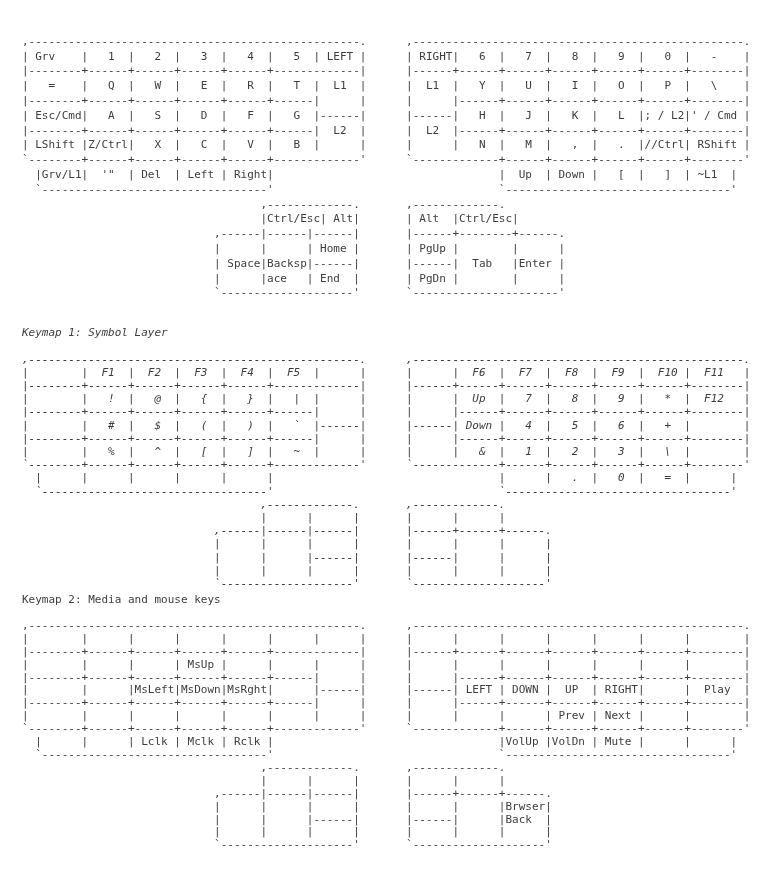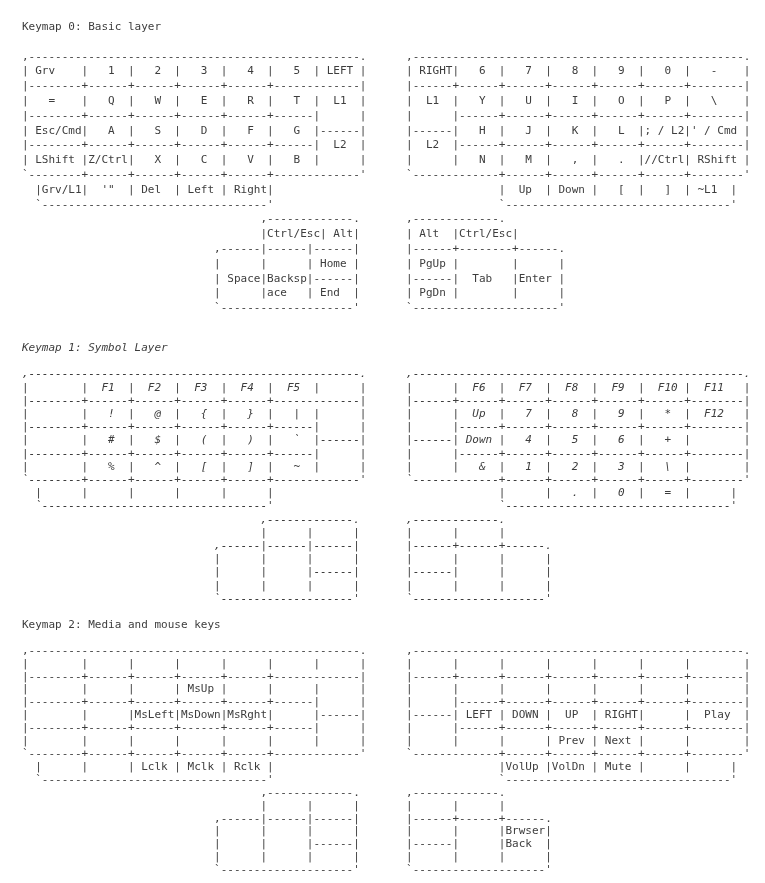--- a/index.html
+++ b/index.html
@@ -30,29 +30,28 @@
   }
   .km-title {
     height: var(--lh);
   }
   
   .km-art {
     margin-top: var(--lh);
   }
   .s0 { --lh: 14.8px; }
   .s1 { --lh: 13.2px; margin-top: 25px; font-style: italic; }
-  .s2 { --lh: 12.9px; margin-top: 14px; }
+  .s2 { --lh: 12.9px; margin-top: 4px; }
 </style>
 </head>
 <body style="background: rgb(255, 255, 255);">
 
 <div class="page" style="color: rgb(61, 61, 61);">
 
   <section class="km-section s0">
-    <pre class="km-title">Keymap 0: Basic layer</pre>
     <pre class="km-art">,--------------------------------------------------.      ,--------------------------------------------------.
 | Grv    |   1  |   2  |   3  |   4  |   5  | LEFT |      | RIGHT|   6  |   7  |   8  |   9  |   0  |   -    |
 |--------+------+------+------+------+-------------|      |------+------+------+------+------+------+--------|
 |   =    |   Q  |   W  |   E  |   R  |   T  |  L1  |      |  L1  |   Y  |   U  |   I  |   O  |   P  |   \    |
 |--------+------+------+------+------+------|      |      |      |------+------+------+------+------+--------|
 | Esc/Cmd|   A  |   S  |   D  |   F  |   G  |------|      |------|   H  |   J  |   K  |   L  |; / L2|' / Cmd |
 |--------+------+------+------+------+------|  L2  |      |  L2  |------+------+------+------+------+--------|
 | LShift |Z/Ctrl|   X  |   C  |   V  |   B  |      |      |      |   N  |   M  |   ,  |   .  |//Ctrl| RShift |
 `--------+------+------+------+------+-------------'      `-------------+------+------+------+------+--------'
   |Grv/L1|  '"  | Del  | Left | Right|                                  |  Up  | Down |   [  |   ]  | ~L1  |

